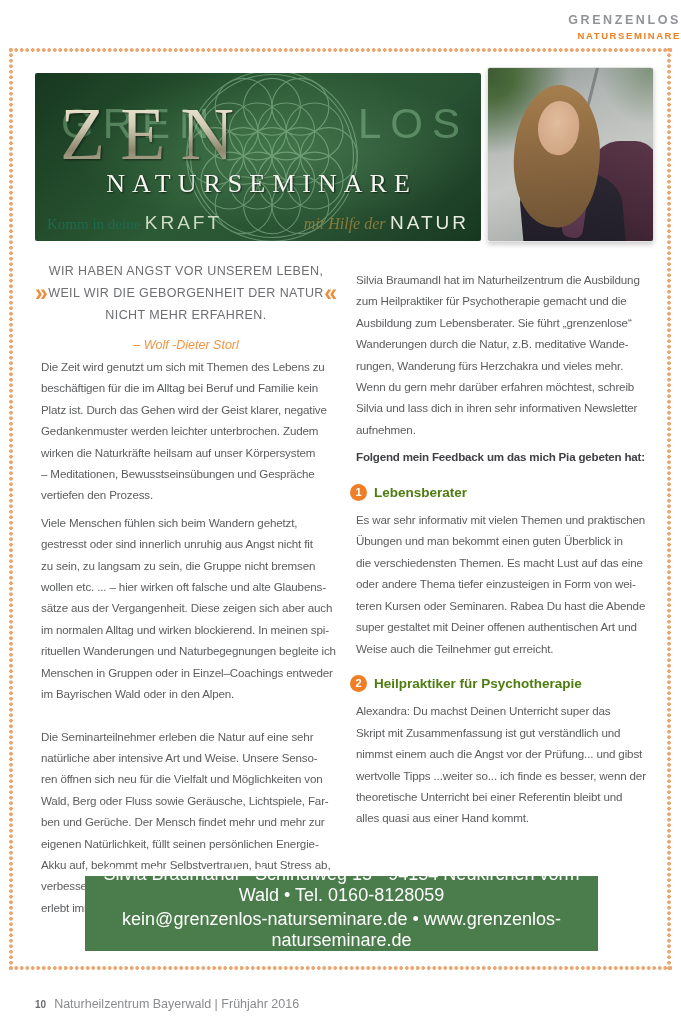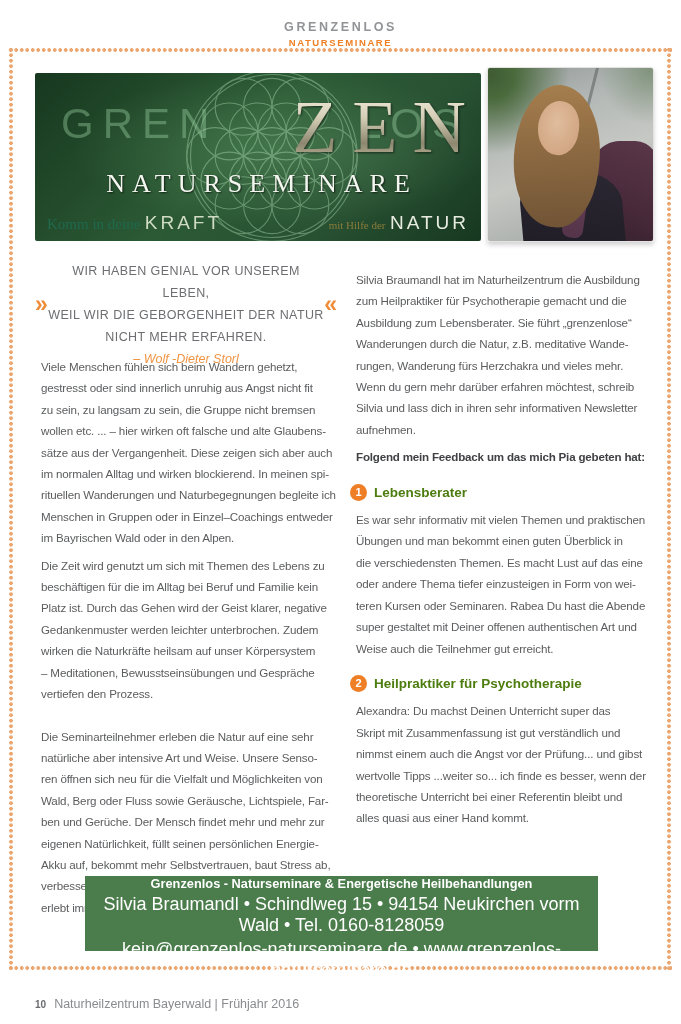--- a/index.html
+++ b/index.html
@@ -3,21 +3,21 @@
 <meta charset="utf-8">
 <style>
   * { margin: 0; padding: 0; box-sizing: border-box; }
   html, body { background: #ffffff; }
   body { width: 681px; height: 1024px; position: relative; overflow: hidden;
          font-family: "Liberation Sans", sans-serif; }
 
   .page { position: absolute; inset: 0; width: 681px; height: 1024px; background: #fff; }
 
   
-  .masthead { position: absolute; top: 20px; left: 0; width: 100%; text-align: center; }
+  .masthead { position: absolute; top: 13px; left: 0; width: 100%; text-align: right; }
   .masthead .brand { display: block; font-size: 12.5px; font-weight: bold; letter-spacing: 2.6px;
                      color: #919396; }
   .masthead .sub   { display: block; margin-top: 3px; font-size: 9.5px; font-weight: bold;
                      letter-spacing: 1.6px; color: #ef8023; }
 
   
   .frame { position: absolute; left: 8px; top: 47px; width: 664px; height: 924px; pointer-events: none; }
   .frame .edge { position: absolute; }
   .frame .e-top, .frame .e-bottom {
       left: 0; right: 0; height: 6px;
@@ -33,33 +33,33 @@
   
   .banner { position: absolute; left: 35px; top: 73px; width: 446px; height: 168px;
             overflow: hidden; border-radius: 2px;
             background:
               radial-gradient(ellipse at 55% 45%, rgba(110,170,115,0.35) 0%, rgba(0,0,0,0) 60%),
               linear-gradient(135deg, #17381f 0%, #2c5a35 45%, #295233 70%, #173820 100%); }
   .flower { position: absolute; left: 147px; top: -7px; width: 180px; height: 180px; opacity: 0.85; }
   .ghost-row { position: absolute; top: 30px; left: 26px; right: 12px; display: flex;
                justify-content: space-between; font-size: 42px; line-height: 1;
                font-weight: 300; letter-spacing: 9px; color: rgba(158,212,166,0.40); }
-  .zen { position: absolute; top: 17px; left: 0; width: 100%; text-align: right;
+  .zen { position: absolute; top: 24px; left: 0; width: 100%; text-align: left;
          font-family: "Liberation Serif", serif; font-size: 74px; line-height: 1;
-         letter-spacing: 15px; padding-left: 15px;
+         letter-spacing: 15px; padding-left: 25px;
          background: linear-gradient(180deg, #f4efdd 0%, #d4cdb6 38%, #8d876f 72%, #c2bba1 100%);
          -webkit-background-clip: text; background-clip: text; color: transparent;
          filter: drop-shadow(1px 1px 1px rgba(0,0,0,0.55)); }
   .banner-title { position: absolute; top: 96px; left: 0; width: 100%; text-align: center;
                   font-family: "Liberation Serif", serif; font-size: 26px; letter-spacing: 7px;
                   padding-left: 7px; color: #f4f6f0; text-shadow: 1px 1px 2px rgba(0,0,0,0.65); }
   .taglines { position: absolute; bottom: 7px; left: 12px; right: 12px; display: flex;
               justify-content: space-between; align-items: baseline; }
   .tag-prefix-l { font-family: "Liberation Serif", serif; font-size: 15px; color: #1e6a4e; text-align: right; }
-  .tag-prefix-r { font-family: "Liberation Serif", serif; font-size: 11px; color: #8a7c3a; }
+  .tag-prefix-r { font-family: "Liberation Serif", serif; font-size: 16px; color: #8a7c3a; font-style: italic; }
   .tag-word { font-size: 19px; letter-spacing: 3px; color: #cfdcc3; margin-left: 0; }
   .tag-word.natur { color: #e8ebe0; text-align: right; }
 
   
   .photo { position: absolute; left: 487px; top: 67px; width: 167px; height: 175px;
            border: 1px solid #e3e3e1; border-radius: 3px; overflow: hidden;
            box-shadow: 0 3px 5px rgba(0,0,0,0.18);
            background: linear-gradient(160deg, #8f9694 0%, #b3b8b6 28%, #c6c8c4 55%, #9aa09c 100%); }
   .photo .foliage { position: absolute; inset: 0;
            background: radial-gradient(ellipse at 2% 4%, #3f5c34 0%, #4a6a3c 10%, rgba(70,100,60,0) 34%),
@@ -83,21 +83,21 @@
   .photo .face { position: absolute; left: 30%; top: 19%; width: 25%; height: 31%;
            background: radial-gradient(ellipse at 45% 40%, #e0bd9d 0%, #cfa27f 85%);
            border-radius: 50% 50% 46% 54%; transform: rotate(9deg); }
 
   
   .quote { position: absolute; left: 35px; top: 260px; width: 302px; }
   .quote-row { display: flex; align-items: center; }
   .qmark { font-size: 23px; font-weight: bold; color: #ef8c3a; line-height: 1; }
   .quote-text { flex: 1; text-align: center; white-space: pre-line;
                 font-size: 12.5px; line-height: 22px; letter-spacing: 0.4px; color: #6d6e71; }
-  .quote-attrib { margin-top: 4px; text-align: center; font-style: italic;
+  .quote-attrib { margin-top: 12px; text-align: center; font-style: italic;
                   font-size: 12.5px; color: #ef9543; }
 
   
   .col { position: absolute; font-size: 11.6px; line-height: 21.4px; letter-spacing: -0.15px;
          color: #5b5c5e; }
   .col p { white-space: pre-line; margin: 6px; }
   .left-col  { left: 35px; top: 350px; width: 312px; }
   .right-col { left: 350px; top: 263px; width: 314px; }
   .left-col p.spaced { margin-top: 21px; }
 
@@ -108,21 +108,21 @@
   .badge { display: inline-flex; align-items: center; justify-content: center;
            width: 17px; height: 17px; border-radius: 50%; background: #ee7f26;
            color: #fff; font-size: 11px; font-weight: bold; margin-right: 7px; flex: none; }
   .section-title { font-size: 13.5px; font-weight: bold; color: #4d7c0f; letter-spacing: 0; }
   .pia { margin-top: 14px; font-weight: bold; font-style: italic; color: #ee7f26;
          font-size: 12.3px; line-height: 22px; white-space: pre-line; letter-spacing: -0.1px; }
 
   
   .contact { position: absolute; left: 85px; top: 876px; width: 513px; height: 75px;
              background: #4b7c4b; color: #ffffff; text-align: center;
-             display: flex; flex-direction: column; justify-content: flex-start; gap: 3px; }
+             display: flex; flex-direction: column; justify-content: flex-end; gap: 3px; }
   .contact .c-title { font-size: 12.8px; font-weight: bold; }
   .contact .c-line  { font-size: 18px; }
 
   
   .pagefoot { position: absolute; left: 35px; top: 997px; font-size: 12.5px; color: #8a8b8e; }
   .pagefoot .num { font-weight: bold; color: #6a6b6e; font-size: 10px; margin-right: 8px; }
 </style>
 </head>
 <body>
 
@@ -191,45 +191,45 @@
     <div class="jacket"></div>
     <div class="strap"></div>
     <div class="strap-dot"></div>
     <div class="hair"></div>
     <div class="face"></div>
   </div>
 
   <div class="quote">
     <div class="quote-row">
       <span class="qmark">»</span>
-      <span class="quote-text">WIR HABEN GENIAL VOR UNSEREM LEBEN,
+      <span class="quote-text">WIR HABEN ANGST VOR UNSEREM LEBEN,
 WEIL WIR DIE GEBORGENHEIT DER NATUR
 NICHT MEHR ERFAHREN.</span>
       <span class="qmark">«</span>
     </div>
     <div class="quote-attrib">– Wolf -Dieter Storl</div>
   </div>
 
   <div class="col left-col">
+    <p>Die Zeit wird genutzt um sich mit Themen des Lebens zu
+beschäftigen für die im Alltag bei Beruf und Familie kein
+Platz ist. Durch das Gehen wird der Geist klarer, negative
+Gedankenmuster werden leichter unterbrochen. Zudem
+wirken die Naturkräfte heilsam auf unser Körpersystem
+– Meditationen, Bewusstseinsübungen und Gespräche
+vertiefen den Prozess.</p>
     <p>Viele Menschen fühlen sich beim Wandern gehetzt,
 gestresst oder sind innerlich unruhig aus Angst nicht fit
 zu sein, zu langsam zu sein, die Gruppe nicht bremsen
 wollen etc. ... – hier wirken oft falsche und alte Glaubens-
 sätze aus der Vergangenheit. Diese zeigen sich aber auch
 im normalen Alltag und wirken blockierend. In meinen spi-
 rituellen Wanderungen und Naturbegegnungen begleite ich
 Menschen in Gruppen oder in Einzel–Coachings entweder
 im Bayrischen Wald oder in den Alpen.</p>
-    <p>Die Zeit wird genutzt um sich mit Themen des Lebens zu
-beschäftigen für die im Alltag bei Beruf und Familie kein
-Platz ist. Durch das Gehen wird der Geist klarer, negative
-Gedankenmuster werden leichter unterbrochen. Zudem
-wirken die Naturkräfte heilsam auf unser Körpersystem
-– Meditationen, Bewusstseinsübungen und Gespräche
-vertiefen den Prozess.</p>
     <p class="spaced">Die Seminarteilnehmer erleben die Natur auf eine sehr
 natürliche aber intensive Art und Weise. Unsere Senso-
 ren öffnen sich neu für die Vielfalt und Möglichkeiten von
 Wald, Berg oder Fluss sowie Geräusche, Lichtspiele, Far-
 ben und Gerüche. Der Mensch findet mehr und mehr zur
 eigenen Natürlichkeit, füllt seinen persönlichen Energie-
 Akku auf, bekommt mehr Selbstvertrauen, baut Stress ab,
 verbessert das Körpergefühl , trifft Gleichgesinnte und
 erlebt immer eine Gaudi auf den Berghütten.</p>
   </div>

